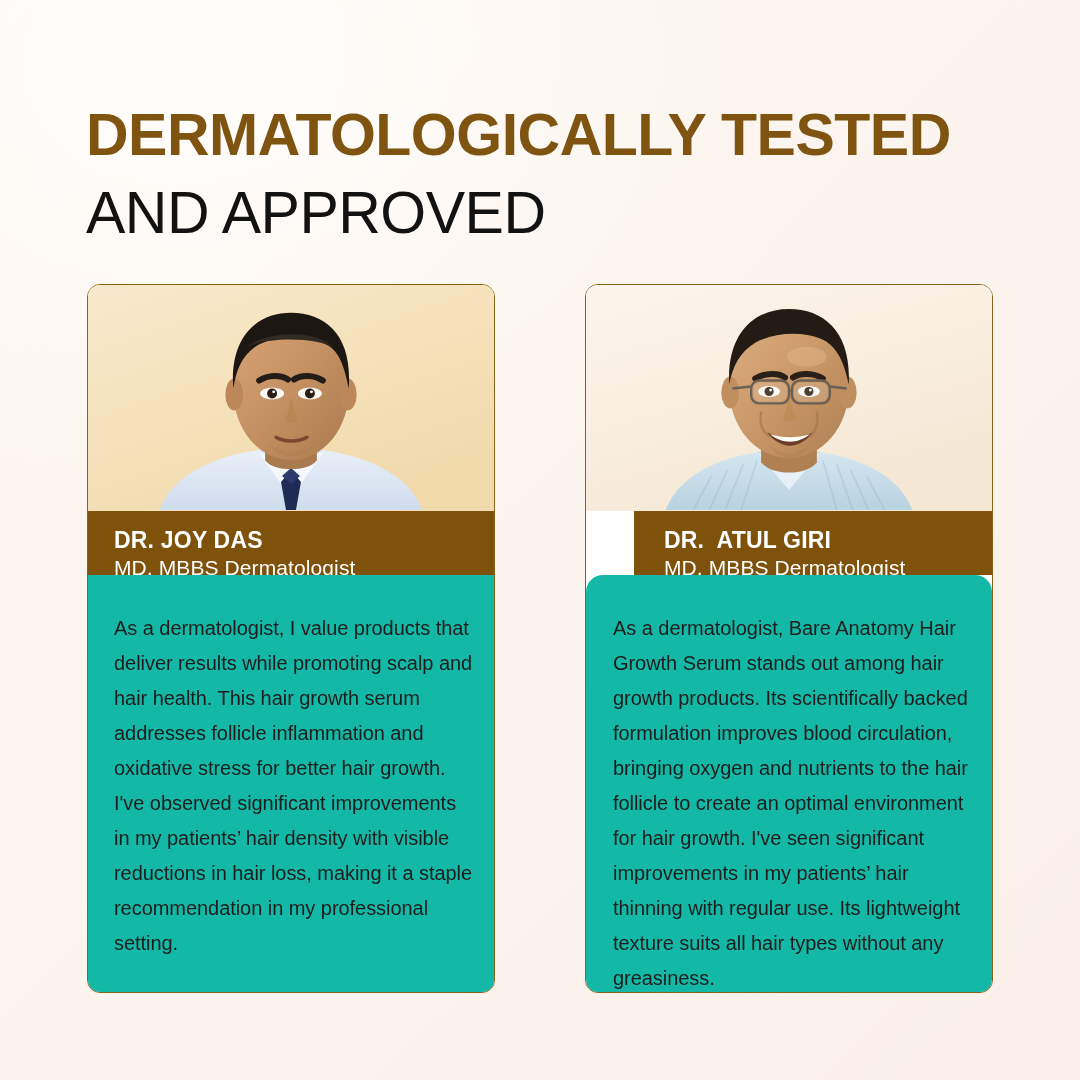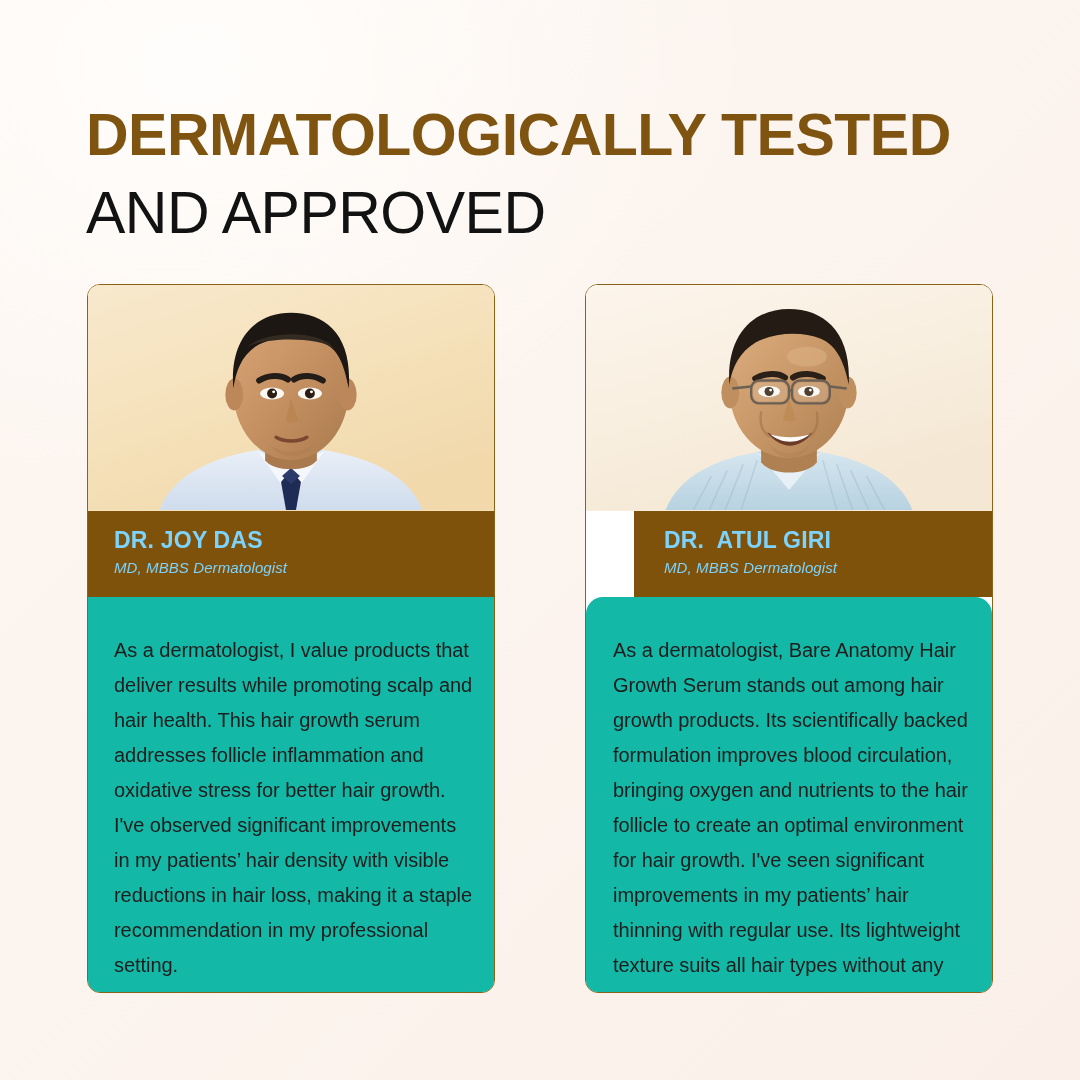--- a/index.html
+++ b/index.html
@@ -73,39 +73,38 @@
   }
   .photo.a { background: linear-gradient(160deg,#f7e7c8 0%,#f6e3bf 40%,#f3ddb4 100%); }
   .photo.b { background: linear-gradient(160deg,#fbf3e8 0%,#f9efe1 45%,#f6ead6 100%); }
 
   .portrait { position: absolute; inset: 0; }
 
   
   .band {
     background: #7e520b;
     flex: 0 0 auto;
-    height: 86px;
+    height: 64px;
     padding: 14px 0 0 26px;
-    color: #7dd3fc;
+    color: #ffffff;
   }
   .band.b { padding-left: 30px; margin-left: 48px; }
   .band-name {
     font-size: 23px;
     font-weight: 700;
     letter-spacing: 0.2px;
     line-height: 30px;
     white-space: pre;
   }
   .band-role {
-    font-size: 15px;
+    font-size: 21px;
     font-weight: 400;
     line-height: 26px;
     letter-spacing: 0.1px;
     white-space: pre;
-    font-style: italic;
   }
 
   
   .quote {
     flex: 1 1 auto;
     background: #14b8a6;
     padding: 36px 20px 0 26px;
     font-size: 20px;
     line-height: 35px;
     color: #1d1d1d;

